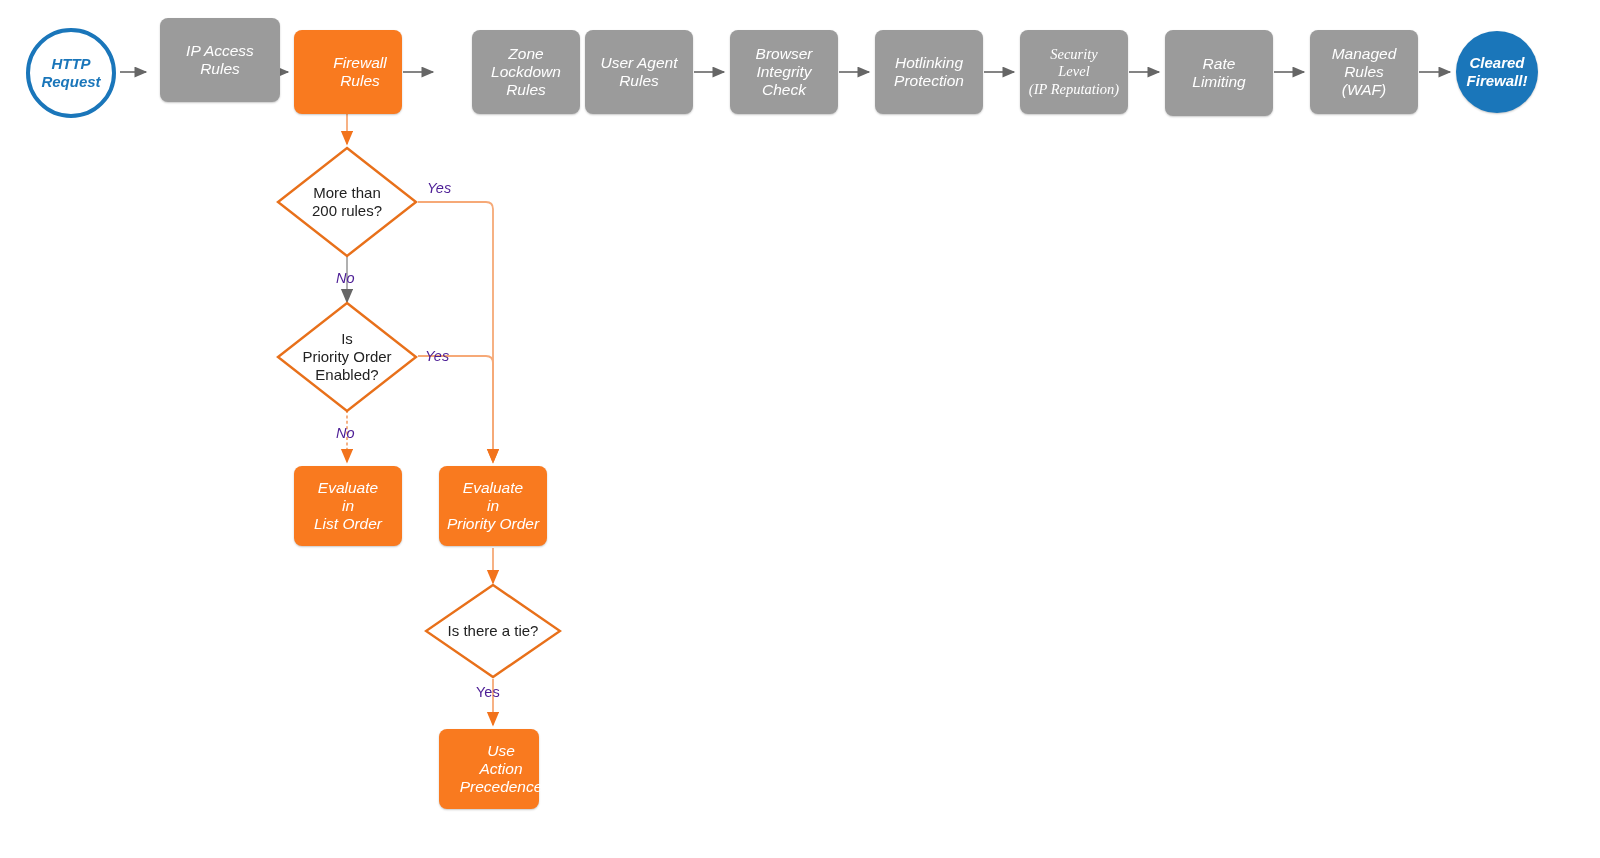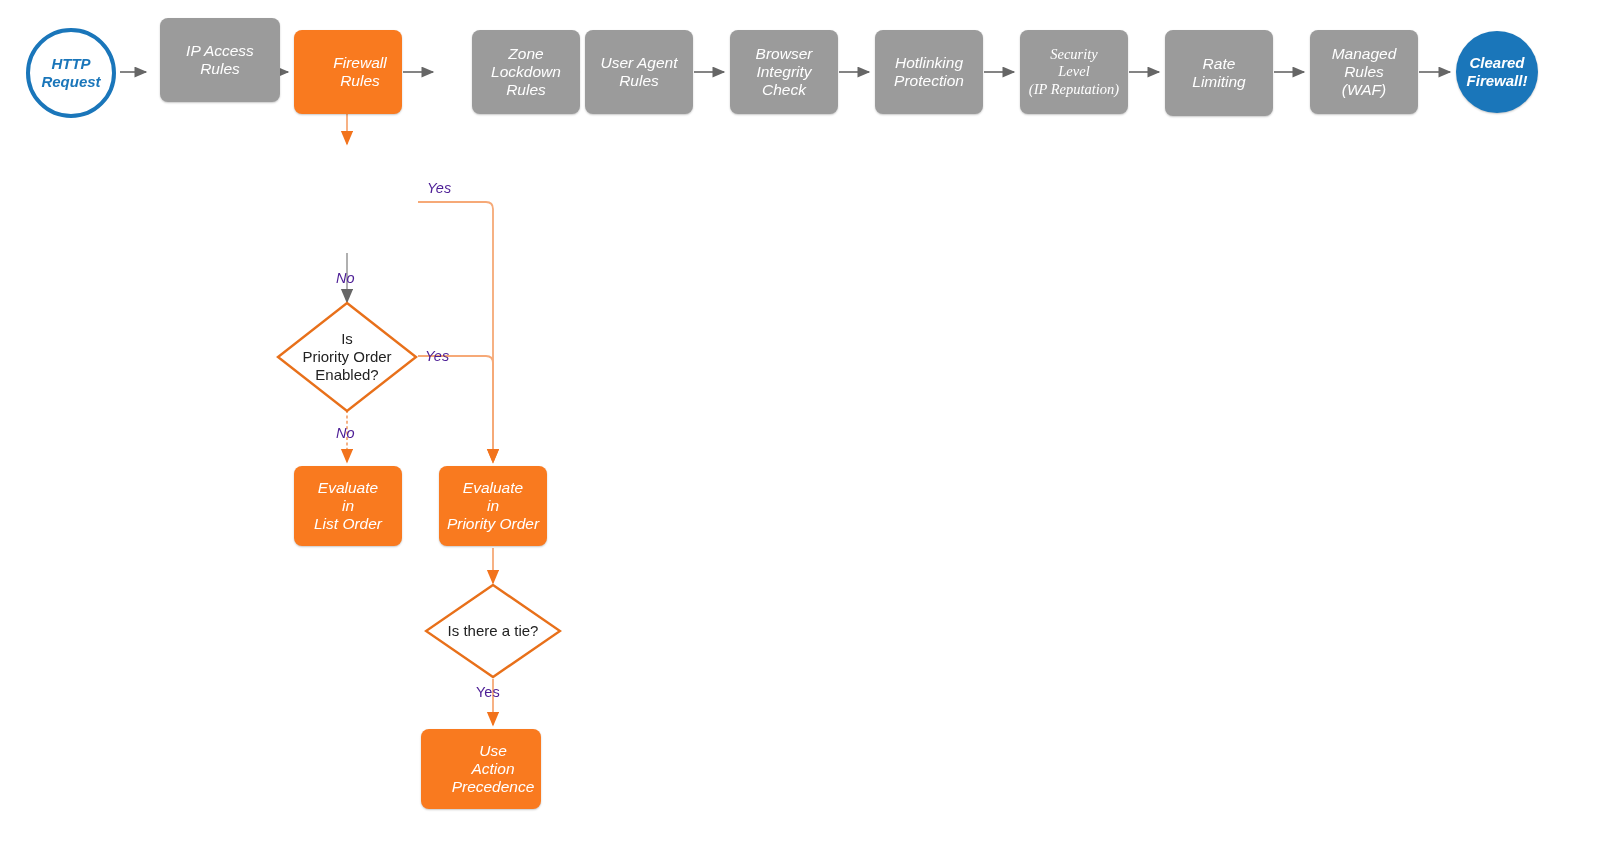--- a/index.html
+++ b/index.html
@@ -186,20 +186,27 @@
     <span>Managed
 Rules
 (WAF)</span>
   </div>
 
   <div class="node terminator filled" style="left:1456px; top:31px; width:82px; height:82px;">
     <span>Cleared
 Firewall!</span>
   </div>
 
+  <div class="node decision" style="left:276px; top:146px; width:142px; height:112px;">
+    <svg class="dia-shape" viewBox="0 0 142 112" preserveAspectRatio="none" xmlns="http://www.w3.org/2000/svg">
+      <polygon points="71,2 140,56 71,110 2,56" fill="#ffffff" stroke="#e8701a" stroke-width="2.4"></polygon>
+    </svg>
+    <span class="dia-text">More than
+200 rules?</span>
+  </div>
 
   <div class="node decision" style="left:276px; top:301px; width:142px; height:112px;">
     <svg class="dia-shape" viewBox="0 0 142 112" preserveAspectRatio="none" xmlns="http://www.w3.org/2000/svg">
       <polygon points="71,2 140,56 71,110 2,56" fill="#ffffff" stroke="#e8701a" stroke-width="2.4"></polygon>
     </svg>
     <span class="dia-text">Is
 Priority Order
 Enabled?</span>
   </div>
 
@@ -215,21 +222,21 @@
 in
 List Order</span>
   </div>
 
   <div class="node proc orange" style="left:439px; top:466px; width:108px; height:80px;">
     <span>Evaluate
 in
 Priority Order</span>
   </div>
 
-  <div class="node proc orange" style="left:421px; top:729px; width:120px; height:80px;padding-left:24px;">
+  <div class="node proc orange" style="left:439px; top:729px; width:100px; height:80px;padding-left:24px;">
     <span>Use
 Action
 Precedence</span>
   </div>
 
   <div class="edge-label" style="left:427px; top:180px;">Yes</div>
 
   <div class="edge-label" style="left:336px; top:270px;">No</div>
 
   <div class="edge-label" style="left:425px; top:348px;">Yes</div>

